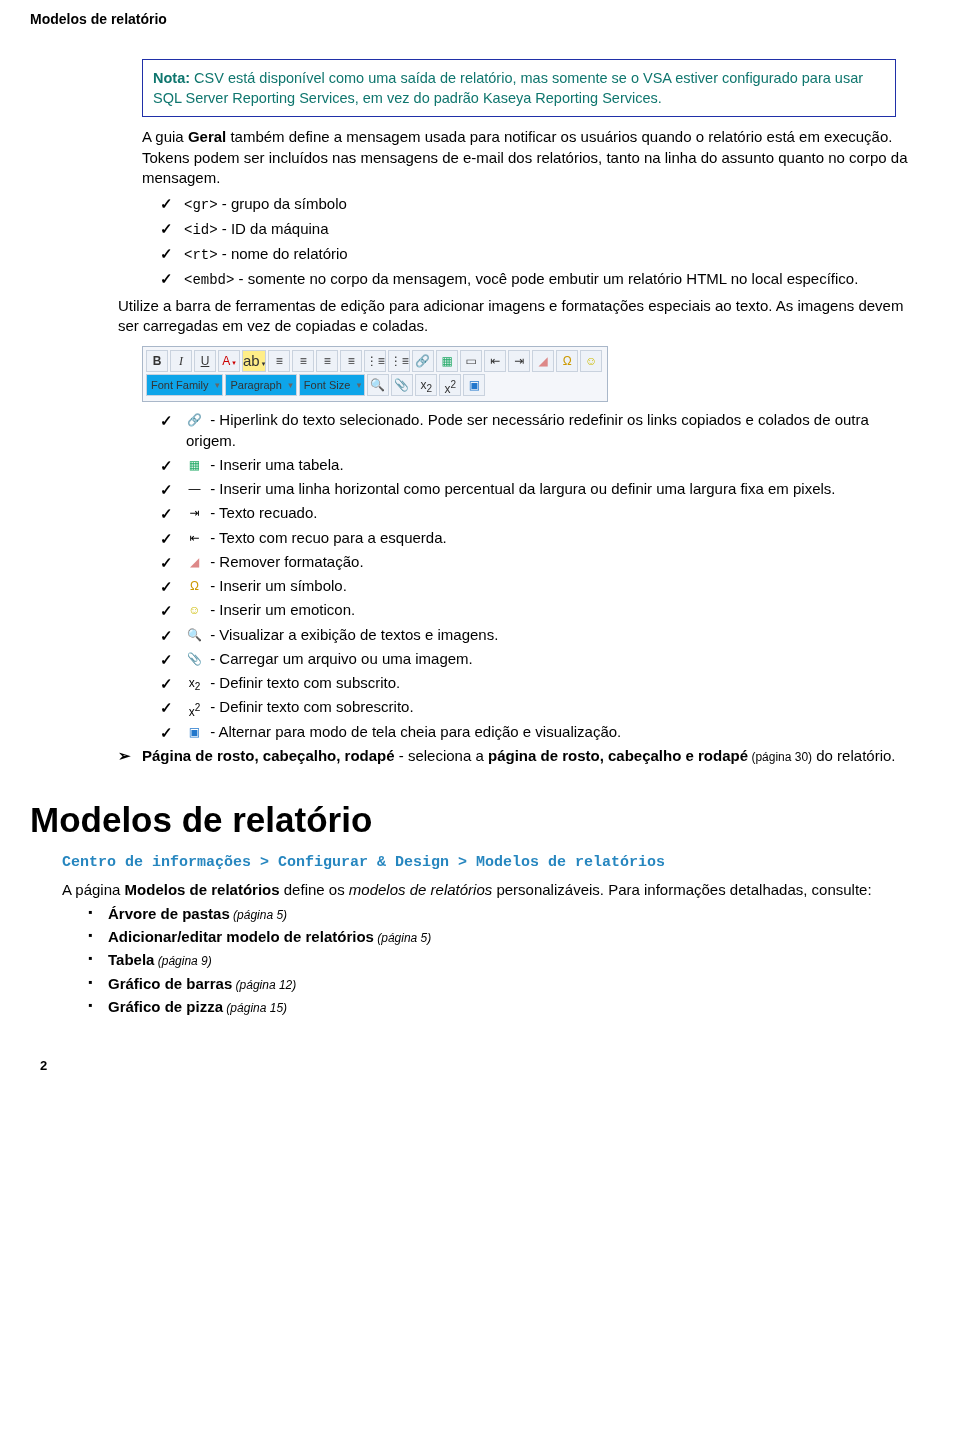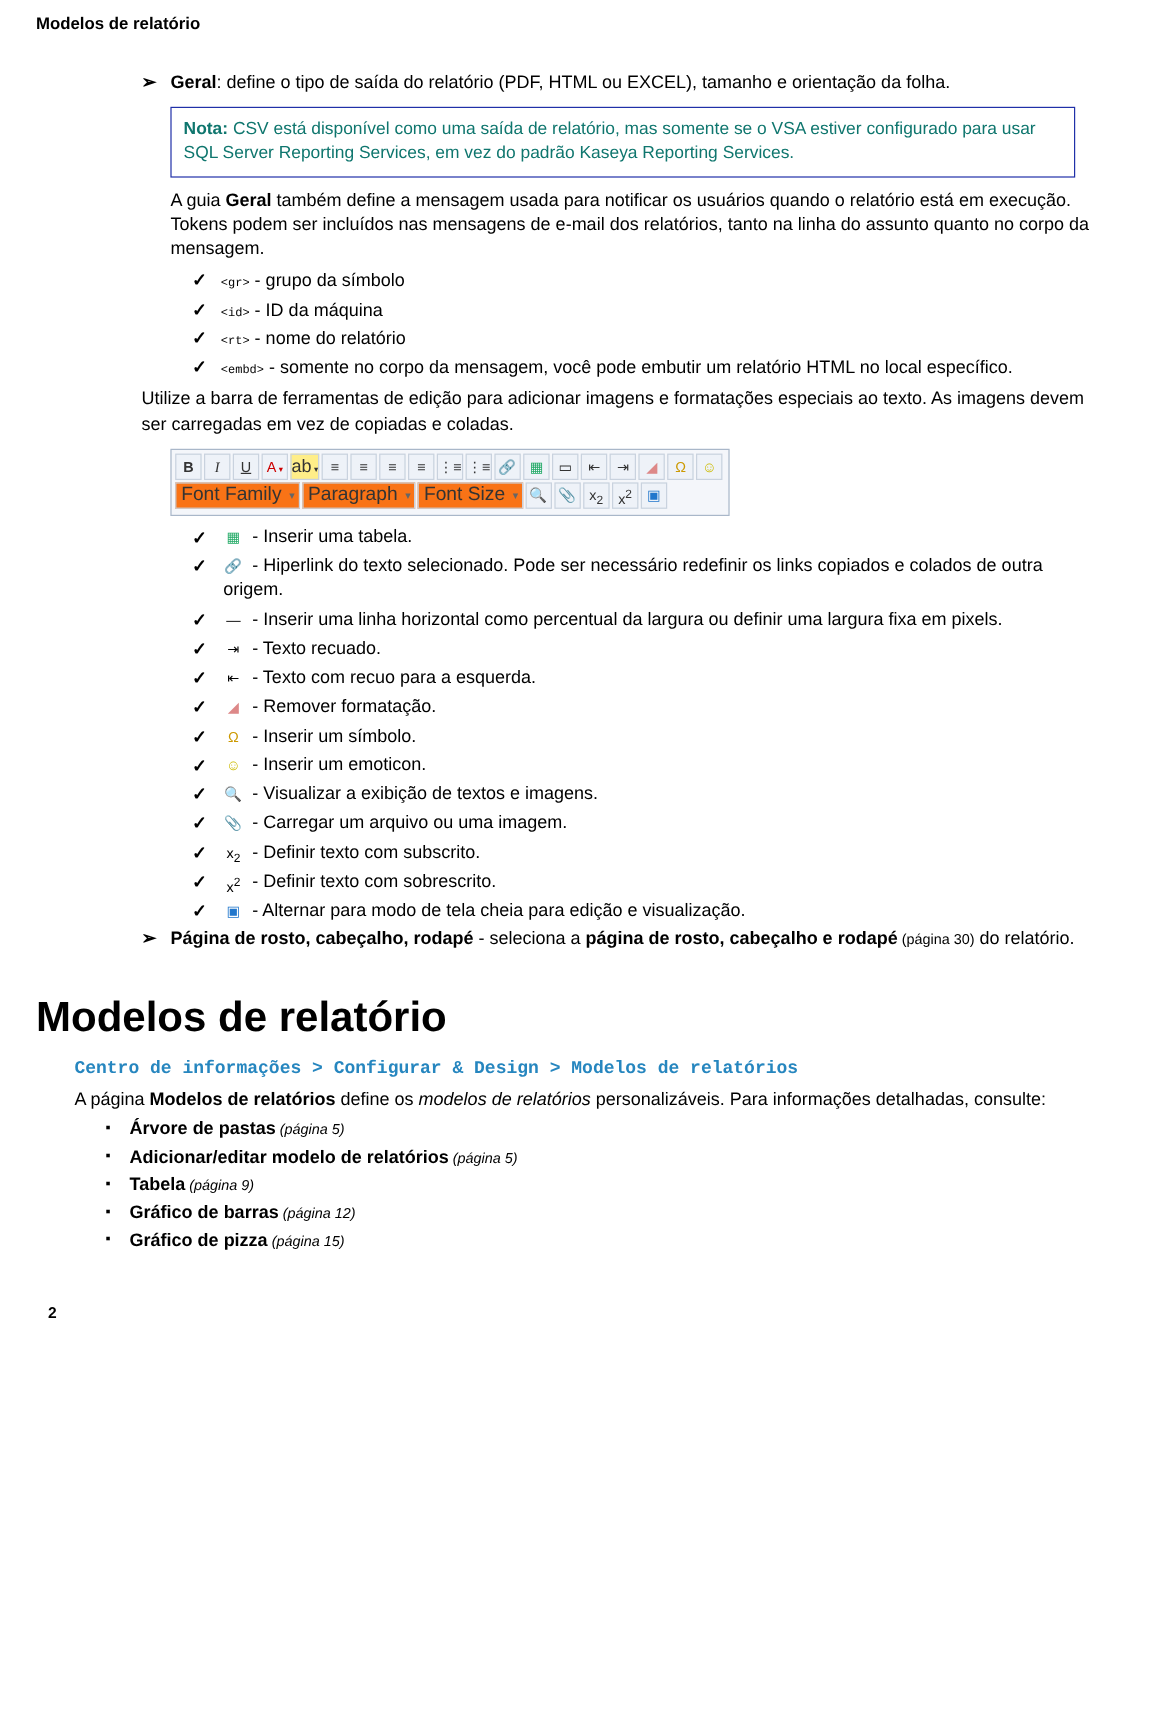--- a/index.html
+++ b/index.html
@@ -67,21 +67,21 @@
   }
   .check-item::before {
     content: "✓";
     position: absolute;
     left: 22px;
     top: 0;
     font-weight: bold;
   }
   code.tok {
     font-family: "Courier New", monospace;
-    font-size: 10px;
+    font-size: 14px;
   }
   .toolbar-img {
     margin: 4px 0 4px 24px;
     display: inline-block;
     border: 1px solid #a9b7c9;
     background: #f4f6fa;
     padding: 3px;
     font-size: 0;
   }
   .tb-row { display: flex; margin-bottom: 2px; }
@@ -96,24 +96,24 @@
     margin-right: 2px;
     font-family: Arial, sans-serif;
     font-size: 12px;
     color: #333;
   }
   .tb-sel {
     display: inline-block;
     height: 20px;
     line-height: 20px;
     border: 1px solid #c9d2de;
-    background: #f97316;
+    background: #0ea5e9;
     margin-right: 2px;
     font-family: Tahoma, Arial, sans-serif;
-    font-size: 16px;
+    font-size: 11px;
     color: #333;
     padding: 0 14px 0 4px;
     position: relative;
   }
   .tb-sel::after {
     content: "▾";
     position: absolute;
     right: 3px;
     top: 0;
     font-size: 9px;
@@ -192,23 +192,20 @@
   .ico-subscript { font-size:10px; vertical-align:sub; }
   .ico-superscript { font-size:10px; vertical-align:super; }
 </style>
 </head>
 <body>
 
 <div class="page">
   <div class="header">Modelos de relatório</div>
 
   <div class="content">
-    <div class="arrow-bullet">
-      <span class="geral-label">Geral</span><span>: define o tipo de saída do relatório (PDF, HTML ou EXCEL), tamanho e orientação da folha.</span>
-    </div>
 
     <div class="note-box">
       <span class="nota-lbl">Nota:</span><span> CSV está disponível como uma saída de relatório, mas somente se o VSA estiver configurado para usar SQL Server Reporting Services, em vez do padrão Kaseya Reporting Services.</span>
     </div>
 
     <div class="para">
       <span>A guia </span><span class="geral-label">Geral</span><span> também define a mensagem usada para notificar os usuários quando o relatório está em execução. Tokens podem ser incluídos nas mensagens de e-mail dos relatórios, tanto na linha do assunto quanto no corpo da mensagem.</span>
     </div>
 
     <div class="check-list">
@@ -248,22 +245,22 @@
         <span class="tb-sel">Font Size</span>
         <span class="tb-btn">🔍</span>
         <span class="tb-btn">📎</span>
         <span class="tb-btn">x<span class="ico-subscript">2</span></span>
         <span class="tb-btn">x<span class="ico-superscript">2</span></span>
         <span class="tb-btn" style="color:#27c;">▣</span>
       </div>
     </div>
 
     <div class="tool-check-list">
+      <div class="tool-item"><span class="tool-icon-slot">🔗</span><span> - Hiperlink do texto selecionado. Pode ser necessário redefinir os links copiados e colados de outra origem.</span></div>
       <div class="tool-item"><span class="tool-icon-slot" style="color:#2a6;">▦</span><span> - Inserir uma tabela.</span></div>
-      <div class="tool-item"><span class="tool-icon-slot">🔗</span><span> - Hiperlink do texto selecionado. Pode ser necessário redefinir os links copiados e colados de outra origem.</span></div>
       <div class="tool-item"><span class="tool-icon-slot">—</span><span> - Inserir uma linha horizontal como percentual da largura ou definir uma largura fixa em pixels.</span></div>
       <div class="tool-item"><span class="tool-icon-slot">⇥</span><span> - Texto recuado.</span></div>
       <div class="tool-item"><span class="tool-icon-slot">⇤</span><span> - Texto com recuo para a esquerda.</span></div>
       <div class="tool-item"><span class="tool-icon-slot" style="color:#d88;">◢</span><span> - Remover formatação.</span></div>
       <div class="tool-item"><span class="tool-icon-slot" style="color:#c90;">Ω</span><span> - Inserir um símbolo.</span></div>
       <div class="tool-item"><span class="tool-icon-slot" style="color:#cb0;">☺</span><span> - Inserir um emoticon.</span></div>
       <div class="tool-item"><span class="tool-icon-slot">🔍</span><span> - Visualizar a exibição de textos e imagens.</span></div>
       <div class="tool-item"><span class="tool-icon-slot">📎</span><span> - Carregar um arquivo ou uma imagem.</span></div>
       <div class="tool-item"><span class="tool-icon-slot">x<span class="ico-subscript">2</span></span><span> - Definir texto com subscrito.</span></div>
       <div class="tool-item"><span class="tool-icon-slot">x<span class="ico-superscript">2</span></span><span> - Definir texto com sobrescrito.</span></div>

